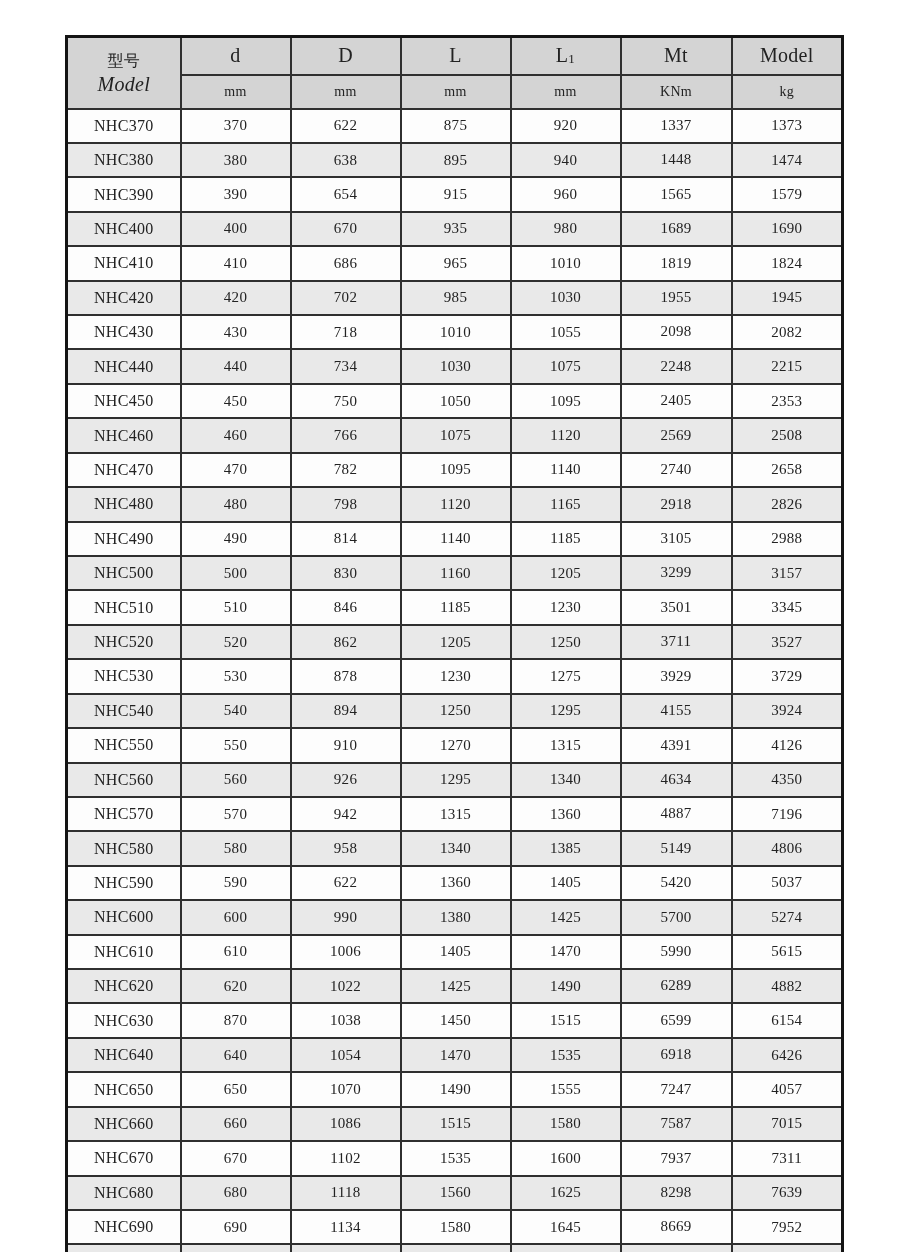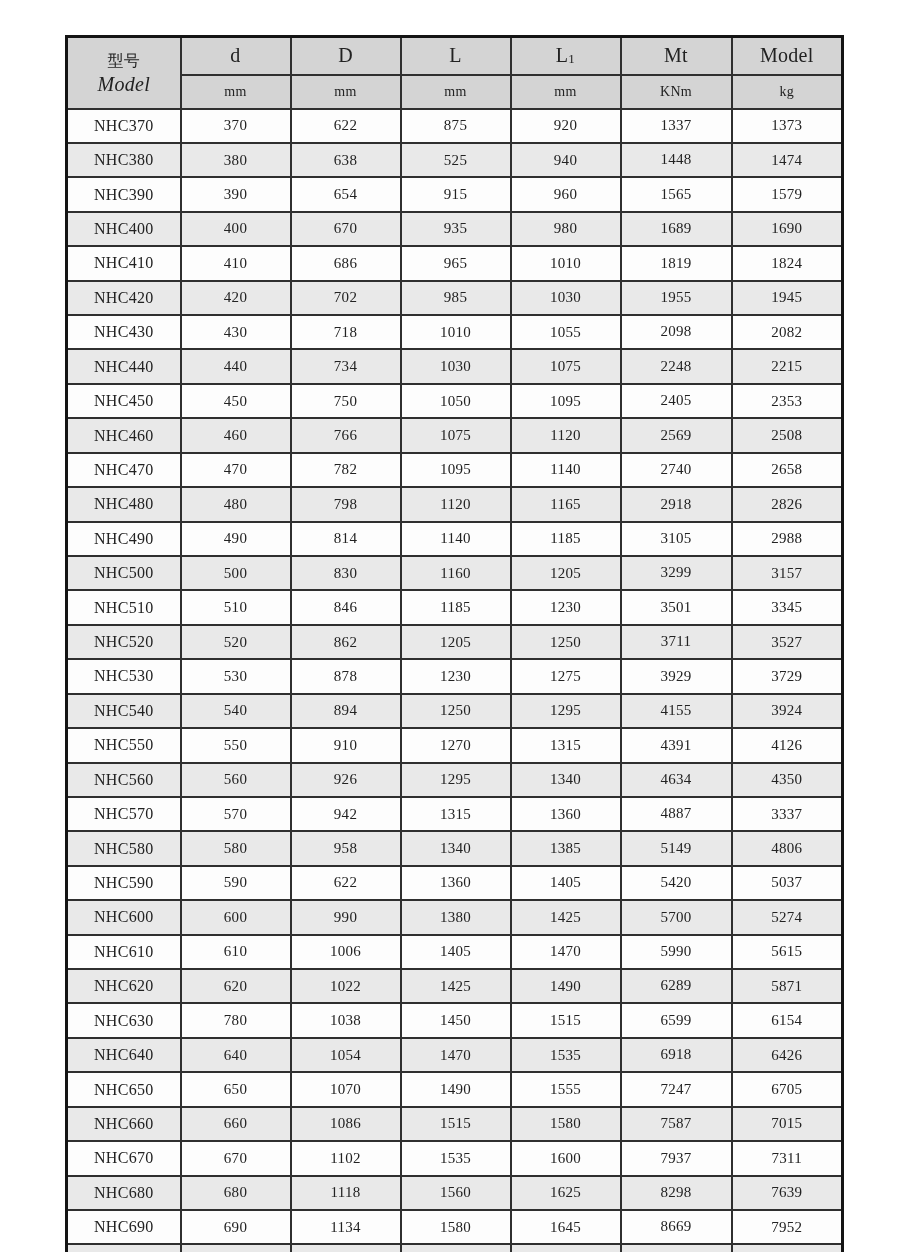--- a/index.html
+++ b/index.html
@@ -101,21 +101,21 @@
         <td class="c-D">622</td>
         <td class="c-L">875</td>
         <td class="c-L1">920</td>
         <td class="c-Mt">1337</td>
         <td class="c-Mass">1373</td>
       </tr>
       <tr>
         <td class="c-model">NHC380</td>
         <td class="c-d">380</td>
         <td class="c-D">638</td>
-        <td class="c-L">525</td>
+        <td class="c-L">895</td>
         <td class="c-L1">940</td>
         <td class="c-Mt">1448</td>
         <td class="c-Mass">1474</td>
       </tr>
       <tr>
         <td class="c-model">NHC390</td>
         <td class="c-d">390</td>
         <td class="c-D">654</td>
         <td class="c-L">915</td>
         <td class="c-L1">960</td>
@@ -275,21 +275,21 @@
         <td class="c-Mt">4634</td>
         <td class="c-Mass">4350</td>
       </tr>
       <tr>
         <td class="c-model">NHC570</td>
         <td class="c-d">570</td>
         <td class="c-D">942</td>
         <td class="c-L">1315</td>
         <td class="c-L1">1360</td>
         <td class="c-Mt">4887</td>
-        <td class="c-Mass">3337</td>
+        <td class="c-Mass">7196</td>
       </tr>
       <tr>
         <td class="c-model">NHC580</td>
         <td class="c-d">580</td>
         <td class="c-D">958</td>
         <td class="c-L">1340</td>
         <td class="c-L1">1385</td>
         <td class="c-Mt">5149</td>
         <td class="c-Mass">4806</td>
       </tr>
@@ -320,25 +320,25 @@
         <td class="c-Mt">5990</td>
         <td class="c-Mass">5615</td>
       </tr>
       <tr>
         <td class="c-model">NHC620</td>
         <td class="c-d">620</td>
         <td class="c-D">1022</td>
         <td class="c-L">1425</td>
         <td class="c-L1">1490</td>
         <td class="c-Mt">6289</td>
-        <td class="c-Mass">5871</td>
+        <td class="c-Mass">4882</td>
       </tr>
       <tr>
         <td class="c-model">NHC630</td>
-        <td class="c-d">780</td>
+        <td class="c-d">870</td>
         <td class="c-D">1038</td>
         <td class="c-L">1450</td>
         <td class="c-L1">1515</td>
         <td class="c-Mt">6599</td>
         <td class="c-Mass">6154</td>
       </tr>
       <tr>
         <td class="c-model">NHC640</td>
         <td class="c-d">640</td>
         <td class="c-D">1054</td>
@@ -347,21 +347,21 @@
         <td class="c-Mt">6918</td>
         <td class="c-Mass">6426</td>
       </tr>
       <tr>
         <td class="c-model">NHC650</td>
         <td class="c-d">650</td>
         <td class="c-D">1070</td>
         <td class="c-L">1490</td>
         <td class="c-L1">1555</td>
         <td class="c-Mt">7247</td>
-        <td class="c-Mass">6705</td>
+        <td class="c-Mass">4057</td>
       </tr>
       <tr>
         <td class="c-model">NHC660</td>
         <td class="c-d">660</td>
         <td class="c-D">1086</td>
         <td class="c-L">1515</td>
         <td class="c-L1">1580</td>
         <td class="c-Mt">7587</td>
         <td class="c-Mass">7015</td>
       </tr>

